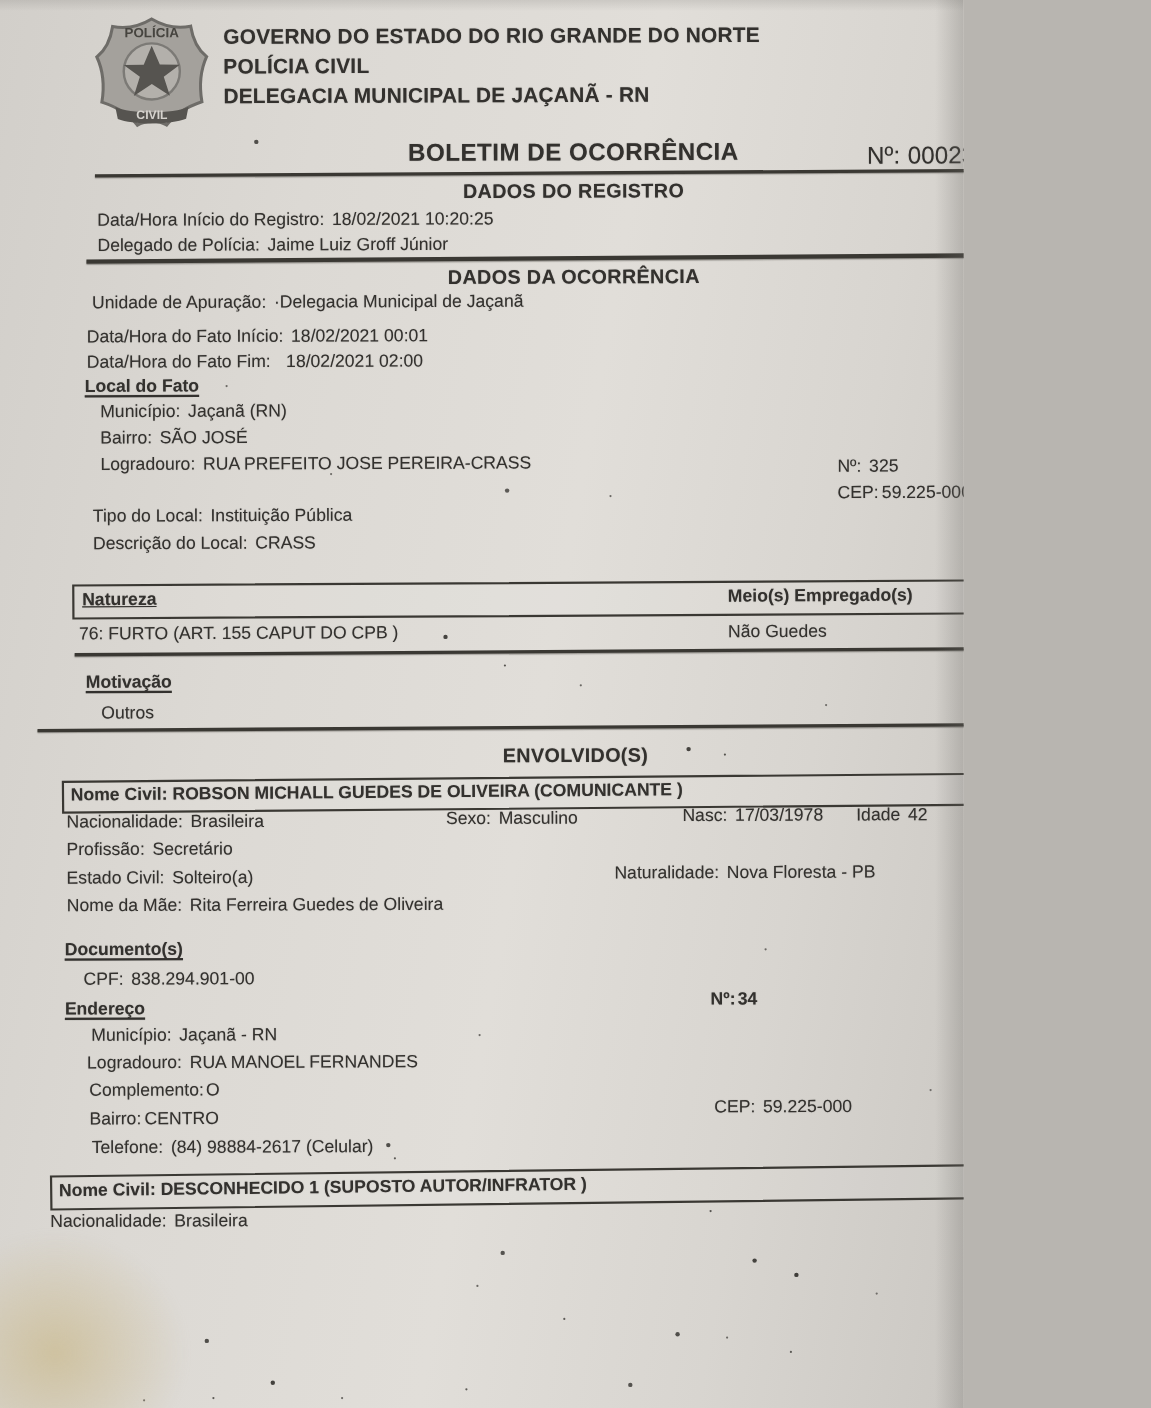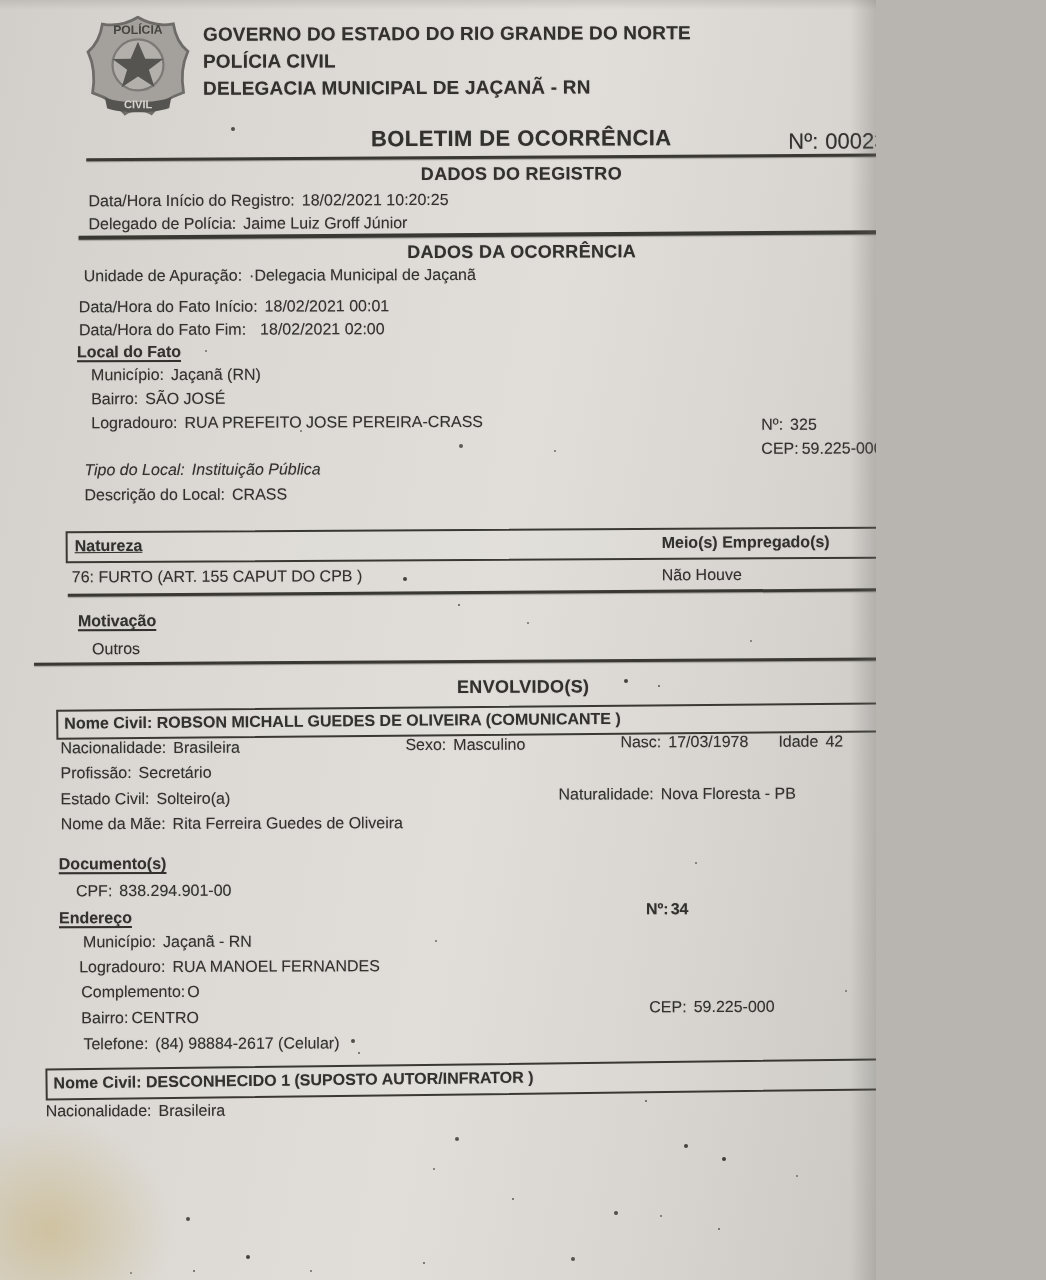--- a/index.html
+++ b/index.html
@@ -107,33 +107,33 @@
     </div>
     <div class="abs txt pair" style="left:92px;top:412px;">
       <span>Logradouro:</span><span class="val">RUA PREFEITO JOSE PEREIRA-CRASS</span>
     </div>
     <div class="abs txt pair" style="left:762px;top:416px;">
       <span>Nº:</span><span class="val">325</span>
     </div>
     <div class="abs txt pair" style="left:762px;top:440px;">
       <span>CEP:</span><span class="val" style="margin-left:3px;">59.225-000</span>
     </div>
-    <div class="abs txt pair" style="left:85px;top:459px;font-style:italic;">
+    <div class="abs txt pair" style="left:85px;top:459px;">
       <span>Tipo do Local:</span><span class="val">Instituição Pública</span>
     </div>
     <div class="abs txt pair" style="left:85px;top:484px;">
       <span>Descrição do Local:</span><span class="val">CRASS</span>
     </div>
 
     <div class="box" style="left:66px;top:529px;width:916px;height:28px;transform:rotate(-0.12deg);">
       <span class="txt bold" style="position:absolute;left:7px;top:3px;text-decoration:underline;">Natureza</span>
       <span class="txt bold" style="position:absolute;left:594px;top:3px;">Meio(s) Empregado(s)</span>
     </div>
     <div class="abs txt" style="left:72px;top:566px;">76: FURTO (ART. 155 CAPUT DO CPB )</div>
-    <div class="abs txt" style="left:662px;top:566px;">Não Houve</div>
+    <div class="abs txt" style="left:662px;top:566px;">Não Guedes</div>
     <div class="rule" style="left:68px;top:591px;width:916px;height:3px;transform:rotate(-0.18deg);"></div>
 
     <div class="abs txt uline" style="left:78px;top:610px;">Motivação</div>
     <div class="abs txt" style="left:92px;top:638px;">Outros</div>
     <div class="rule" style="left:34px;top:660px;width:958px;height:3px;transform:rotate(-0.15deg);"></div>
 
     <div class="abs center h-sec" style="top:677px;">ENVOLVIDO(S)</div>
 
     <div class="box" style="left:56px;top:706px;width:928px;height:26px;transform:rotate(-0.3deg);">
       <span class="txt bold" style="position:absolute;left:6px;top:2px;">Nome Civil: ROBSON MICHALL GUEDES DE OLIVEIRA (COMUNICANTE )</span>

